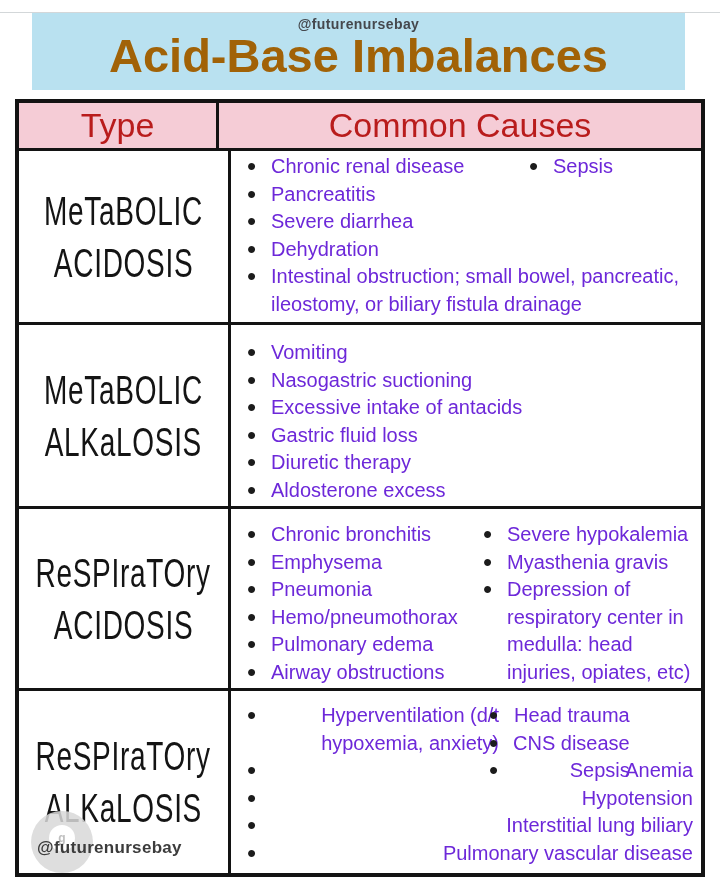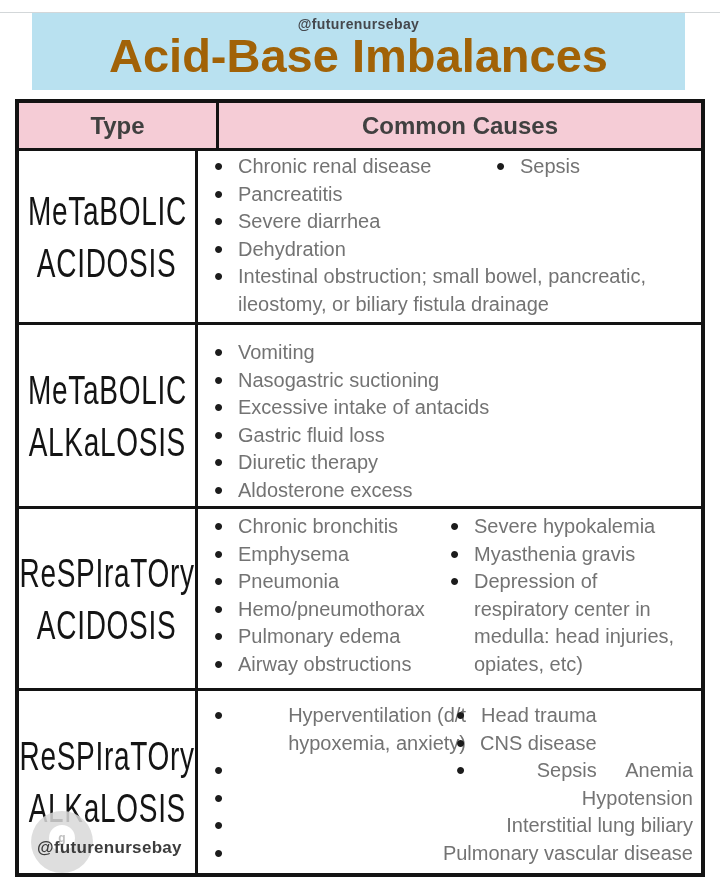--- a/index.html
+++ b/index.html
@@ -11,39 +11,39 @@
 
   
   .banner{position:absolute;left:32px;top:13px;width:653px;height:77px;background:#b9e1f0;text-align:center;}
   .handle-top{padding-top:3px;font-size:14px;font-weight:bold;color:#45484d;letter-spacing:.4px;}
   .title{margin:-3px 0 0 0;font-size:47px;font-weight:bold;color:#a16207;line-height:54px;letter-spacing:0;}
 
   
   .table{position:absolute;left:15px;top:99px;width:690px;height:778px;box-sizing:border-box;
          border:4px solid #131313;background:#ffffff;display:flex;flex-direction:column;}
   .thead{display:flex;height:48px;box-sizing:border-box;border-bottom:3px solid #131313;background:#f5ccd6;flex:none;}
-  .th{display:flex;align-items:center;justify-content:center;font-weight:bold;font-size:24px;color:#404040;box-sizing:border-box;}
+  .th{display:flex;align-items:center;justify-content:center;font-weight:normal;font-size:34px;color:#b91c1c;box-sizing:border-box;}
   .th-type{width:200px;border-right:3px solid #131313;}
   .th-causes{flex:1;}
 
   .row{display:flex;box-sizing:border-box;flex:none;}
   .r1{height:171px;}
   .r2{height:184px;border-top:3px solid #131313;}
   .r3{height:182px;border-top:3px solid #131313;}
   .r4{flex:1;border-top:3px solid #131313;}
 
-  .type-cell{width:179px;box-sizing:border-box;border-right:3px solid #131313;position:relative;
+  .type-cell{width:212px;box-sizing:border-box;border-right:3px solid #131313;position:relative;
              display:flex;flex-direction:column;align-items:center;justify-content:center;}
   .type-line{font-size:40px;line-height:52px;color:#141414;white-space:nowrap;
              letter-spacing:1px;transform:scaleX(.7);transform-origin:center;}
 
-  .causes-cell{flex:1;position:relative;box-sizing:border-box;padding:0 8px 0 14px;font-size:20px;color:#737373;}
+  .causes-cell{flex:1;position:relative;box-sizing:border-box;padding:0 8px 0 14px;font-size:20px;color:#6d28d9;}
   .r1 .causes-cell{padding-top:2px;}
   .r2 .causes-cell{padding-top:14px;border-radius:27px;}
-  .r3 .causes-cell{padding-top:4px;display:flex;}
+  .r3 .causes-cell{padding-top:12px;display:flex;}
   .r4 .causes-cell{padding-top:11px;text-align:right;}
 
   ul.causes{list-style:none;margin:0;padding:0;}
   ul.causes li{position:relative;padding-left:26px;line-height:27.5px;}
   ul.causes li::before{content:"•";position:absolute;left:2px;top:0;font-size:26px;line-height:27.5px;color:#1c1c1c;}
 
   .r1 .col2{position:absolute;left:296px;top:2px;}
   .r3 .col1{width:236px;flex:none;}
   .r3 .col2{flex:1;}
   .r4 .col2{position:absolute;left:256px;top:11px;}

